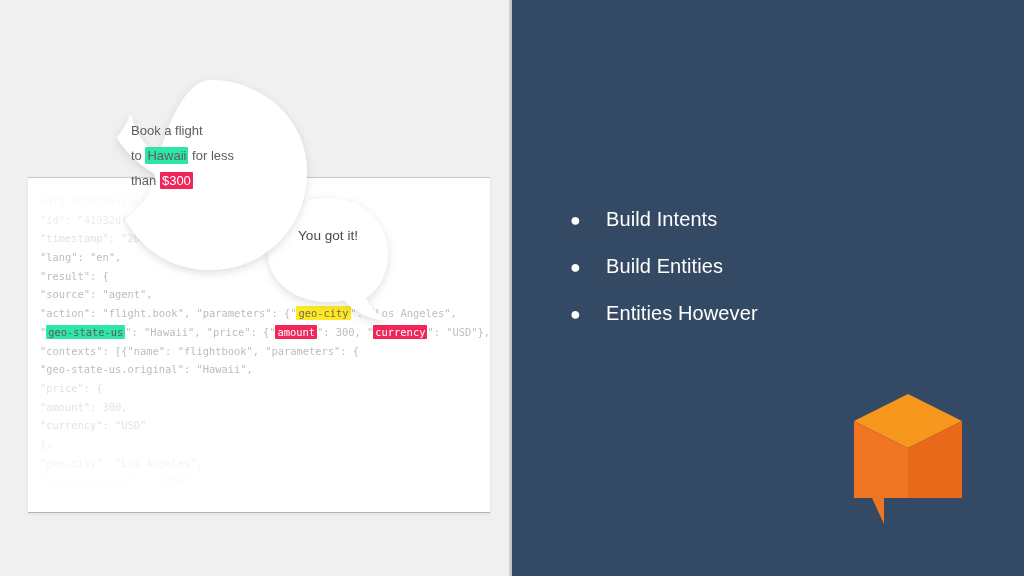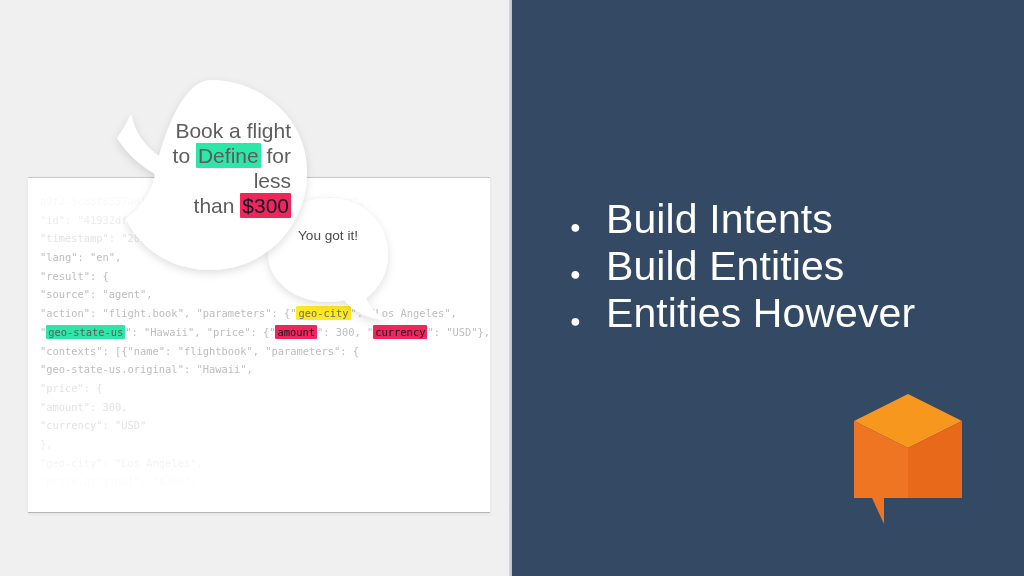--- a/index.html
+++ b/index.html
@@ -89,21 +89,21 @@
   .code-line.dim-3 { color: #f3f3f3; }
   .code-line.dim-4 { color: #f8f8f8; }
   .code-line.bright { color: #bdbdbd; }
 
   .hl {
     padding: 1px 2px;
     border-radius: 1px;
   }
   .hl-yellow { background: #ffe920; color: #6b6b6b; }
   .hl-green  { background: #2ee6a8; color: #5d5d5d; }
-  .hl-pink   { background: #f0265a; color: #0f172a; }
+  .hl-pink   { background: #f0265a; color: #ffffff; }
 
   
   #bubble-user {
     position: absolute;
     left: 113px;
     top: 78px;
     width: 196px;
     height: 196px;
     z-index: 20;
   }
@@ -120,23 +120,23 @@
     left: 0; top: 0;
     width: 100%;
     height: 100%;
     overflow: visible;
   }
   #bubble-user-text {
     position: absolute;
     left: 18px;
     top: 40px;
     width: 160px;
-    text-align: right;
-    font-family: "Liberation Sans", sans-serif;
-    font-size: 21px;
+    text-align: left;
+    font-family: "Liberation Sans", sans-serif;
+    font-size: 13px;
     line-height: 25px;
     color: #5d5d5d;
     z-index: 3;
   }
   #bubble-agent-text {
     position: absolute;
     left: 10px;
     top: 32px;
     width: 104px;
     text-align: center;
@@ -168,21 +168,21 @@
   .bullet-dot {
     flex: 0 0 auto;
     width: 36px;
     font-size: 18px;
     line-height: 1;
     color: #ffffff;
     text-align: left;
   }
   .bullet-label {
     font-family: "Liberation Sans", sans-serif;
-    font-size: 41px;
+    font-size: 20px;
     line-height: 34px;
     color: #ffffff;
     letter-spacing: 0.1px;
   }
   #brand-logo {
     position: absolute;
     left: 854px;
     top: 394px;
     width: 108px;
     height: 130px;
@@ -212,21 +212,21 @@
                  C194 150 150 192 98 192
                  C60 192 28 172 13 141
                  C30 128 40 112 42 96
                  C28 88 14 76 4 60
                  C10 52 14 44 18 36
                  C22 56 34 70 46 78
                  C56 42 74 2 98 2 Z"></path>
       </svg>
       <div id="bubble-user-text">
           <div>Book a flight</div>
-          <div>to <span class="hl hl-green">Define</span> for less</div>
+          <div>to <span class="hl hl-green">Hawaii</span> for less</div>
           <div>than <span class="hl hl-pink">$300</span></div>
         </div>
     </div>
 
     <div id="bubble-agent">
       <svg class="bubble-svg" viewBox="0 0 124 124">
         <defs>
           <filter id="bubShadowB" x="-30%" y="-30%" width="170%" height="170%">
             <feDropShadow dx="0" dy="3" stdDeviation="4" flood-color="#000000" flood-opacity="0.13"></feDropShadow>
           </filter>

